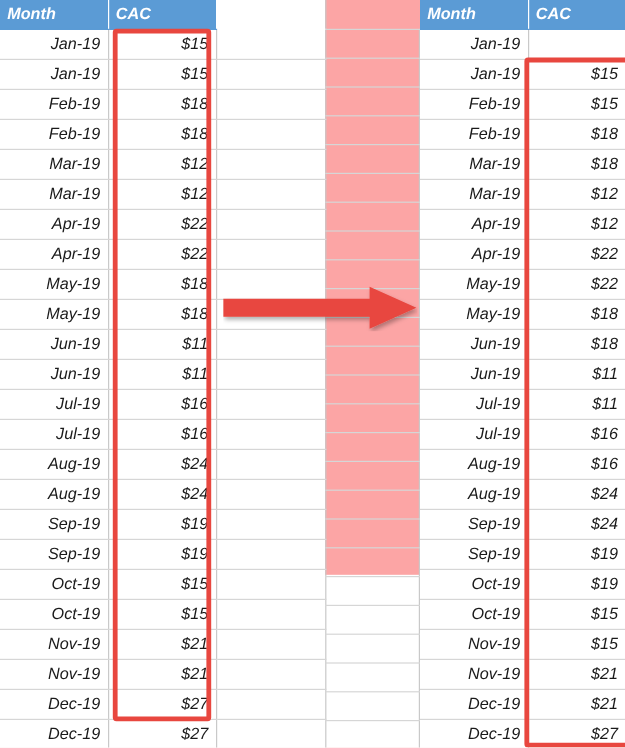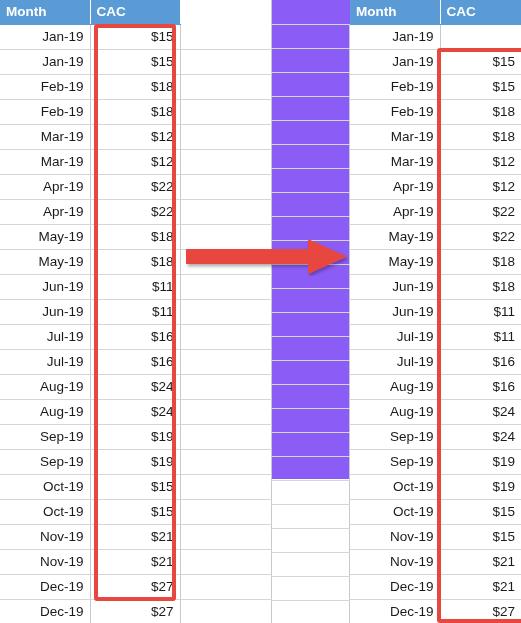--- a/index.html
+++ b/index.html
@@ -10,21 +10,22 @@
   body {
     width: 521px;
     height: 623px;
     font-family: "Liberation Sans", sans-serif;
     overflow: hidden;
   }
   #stage {
     position: relative;
     width: 521px;
     height: 479px;
-    background: #8b5cf6;
+    background: #fca5a5;
+    font-style: italic;
   }
 
   
   .sheet {
     position: absolute;
     top: 0;
     border-collapse: collapse;
     table-layout: fixed;
   }
   .sheet td, .sheet th {

